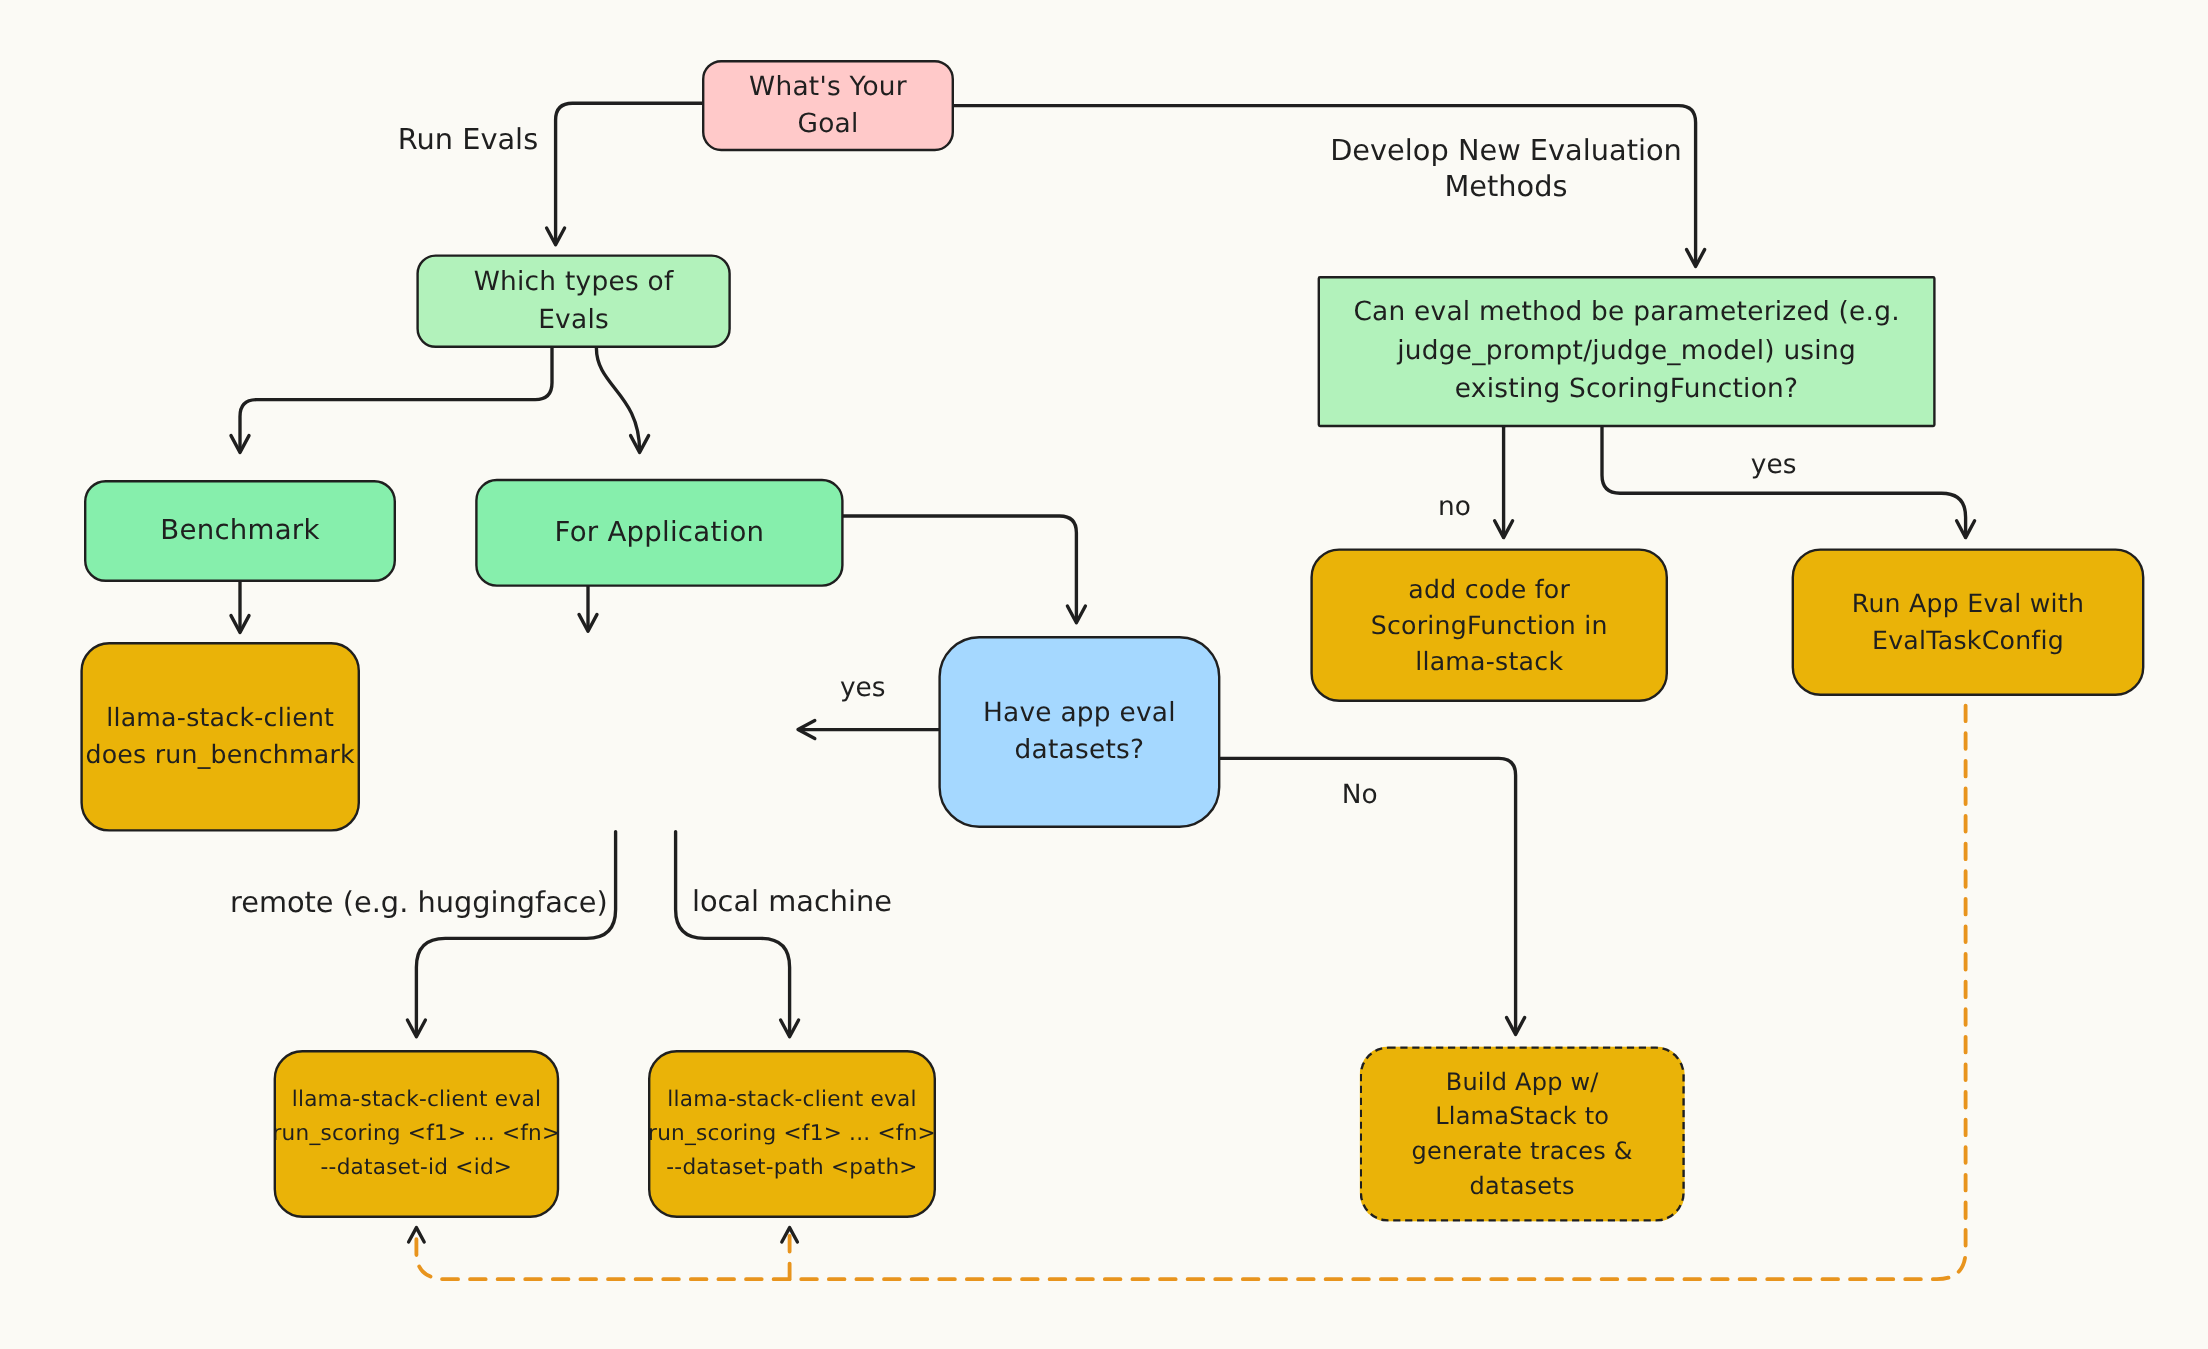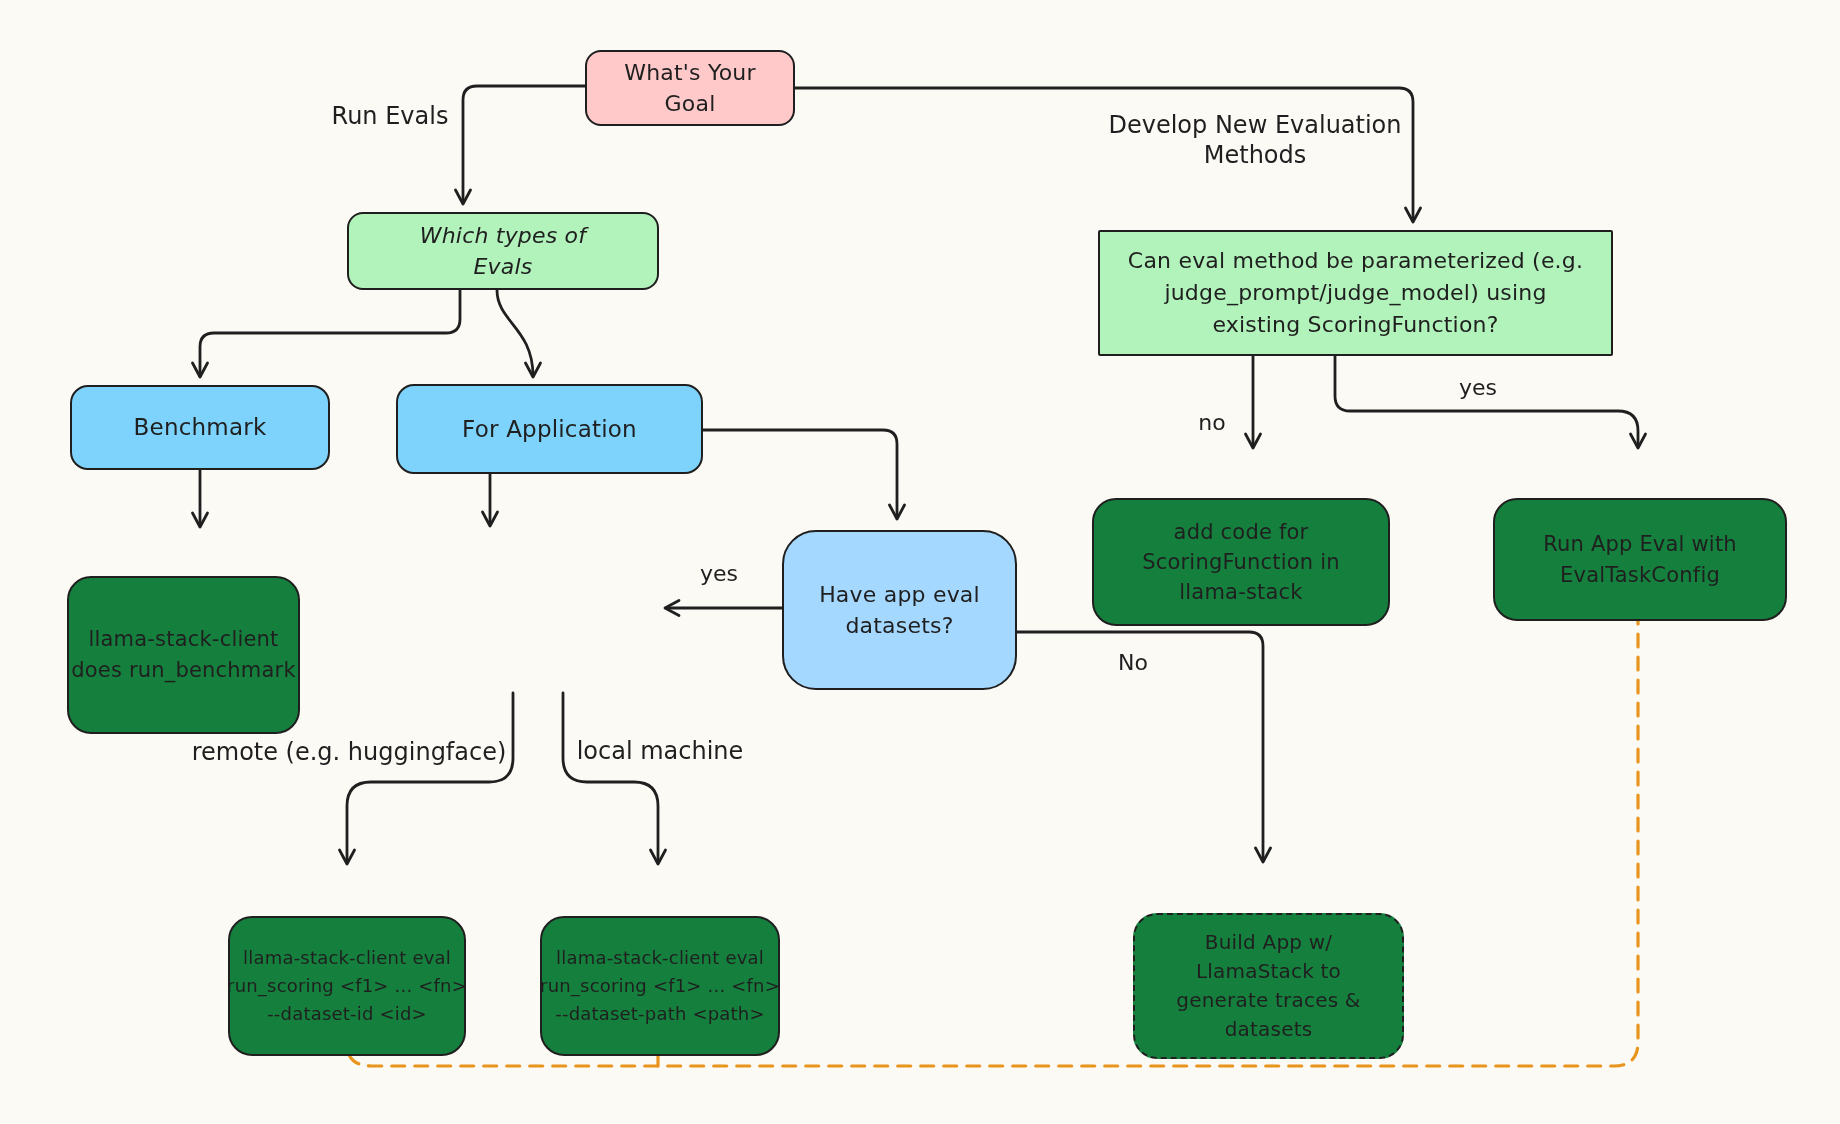--- a/index.html
+++ b/index.html
@@ -9,22 +9,22 @@
   }
   .node{
     position:absolute;display:flex;flex-direction:column;align-items:center;justify-content:center;
     border:2.8px solid #1f1f1f;box-sizing:border-box;text-align:center;
     font-size:22px;line-height:31px;letter-spacing:0.2px;
   }
   .node span{white-space:nowrap;}
   .fill-pink{background:#ffc9c9;}
   .fill-green{background:#b2f2bb;}
   .fill-blue{background:#a5d8ff;}
-  .fill-yellow{background:#15803d;margin-top:41px;}
-  .fill-white{background:#7dd3fc;}
+  .fill-yellow{background:#eab308;}
+  .fill-white{background:#86efac;margin-top:15px;}
   .dashed-border{border-style:dashed;text-align:center;}
   .r16{border-radius:16px;} .r18{border-radius:18px;} .r22{border-radius:2px;}
   .r24{border-radius:24px;} .r30{border-radius:34px;}
   .edge-label{
     position:absolute;transform:translate(-50%,-50%);white-space:nowrap;
     font-size:24px;line-height:30px;text-align:center;
   }
   .small-label{font-size:22px;}
   svg.edges{position:absolute;left:0;top:0;width:1840px;height:1124px;pointer-events:none;}
   svg.edges path{fill:none;stroke:#1f1f1f;stroke-width:2.8px;stroke-linecap:round;stroke-linejoin:round;}
@@ -61,21 +61,21 @@
 
     <path class="orange" d="M 1638,588 V 1042 Q 1638,1066 1614,1066 L 372,1066 Q 347,1066 347,1044 V 1024" marker-end="url(#ah-orange)"></path>
     <path class="orange" d="M 658,1066 V 1024" marker-end="url(#ah-orange)"></path>
   </svg>
 
   <div class="node fill-pink r16" style="left:585px;top:50px;width:210px;height:76px;">
     <span>What's Your</span>
     <span>Goal</span>
   </div>
 
-  <div class="node fill-green r16" style="left:347px;top:212px;width:312px;height:78px;font-style:italic;">
+  <div class="node fill-green r16" style="left:347px;top:212px;width:262px;height:78px;">
     <span>Which types of</span>
     <span>Evals</span>
   </div>
 
   <div class="node fill-white r18" style="left:70px;top:385px;width:260px;height:85px;font-size:23px;">
     <span>Benchmark</span>
   </div>
 
   <div class="node fill-white r18" style="left:396px;top:384px;width:307px;height:90px;font-size:23px;">
     <span>For Application</span>

